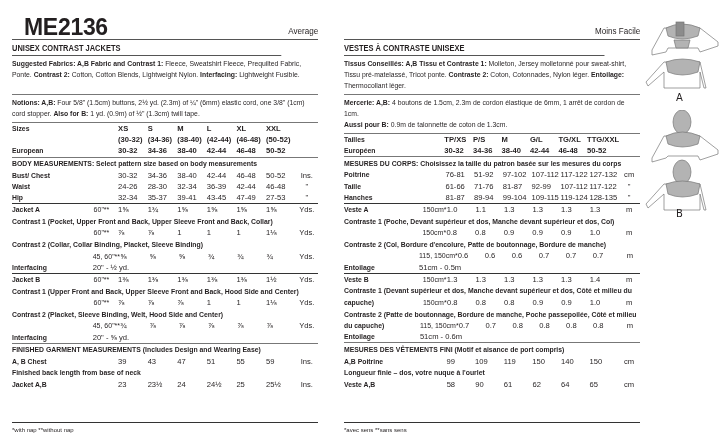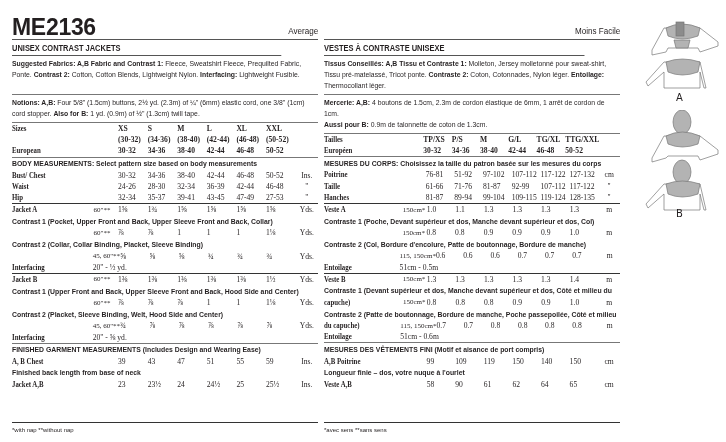--- a/index.html
+++ b/index.html
@@ -1,33 +1,33 @@
 <!DOCTYPE html>
 <html><head>
 <meta charset="utf-8">
 <style>
   * { box-sizing: border-box; margin: 0; padding: 0; }
   html, body { width: 726px; height: 442px; background: #ffffff; overflow: hidden; }
   body { font-family: "Liberation Sans", sans-serif; color: #231f20; position: relative; }
 
   .col { position: absolute; top: 0; }
   .col-en { left: 12px; width: 306px; }
-  .col-fr { left: 324px; width: 296px; }
+  .col-fr { left: 344px; width: 296px; }
 
   .head { position: relative; height: 40px; border-bottom: 1.2px solid #555; }
-  .code { position: absolute; left: 0; top: 14px; font-size: 23px; font-weight: bold; letter-spacing: -0.3px; }
+  .code { position: absolute; left: 12px; top: 14px; font-size: 23px; font-weight: bold; letter-spacing: -0.3px; }
   .level { position: absolute; right: 0; bottom: 3px; font-size: 9.5px; font-family: "Liberation Sans Narrow", "Liberation Sans", sans-serif; transform: scaleX(0.85); transform-origin: right bottom; }
 
   .title { font-size: 8.5px; font-weight: bold; padding: 3px 0 2px; border-bottom: 1px solid #555; transform: scaleX(0.88); transform-origin: left; white-space: nowrap; }
   .para { font-size: 7.6px; line-height: 11px; padding: 2px 0 3px; transform: scaleX(0.9); transform-origin: left; width: 111%; }
   .para b { font-weight: bold; }
   .rule { border-bottom: 1px solid #777; }
   .rule-dark { border-bottom: 1.3px solid #333; }
 
-  table { border-collapse: collapse; width: 100%; font-size: 7.6px; font-family: Liberation Serif, serif; }
+  table { border-collapse: collapse; width: 100%; font-size: 7.6px; }
   td { padding: 0; height: 11.2px; white-space: nowrap; vertical-align: middle; }
   .nm { font-weight: bold; width: 80px; transform: scaleX(0.9); transform-origin: left; }
   .w { width: 24px; font-size: 7px; }
   .v { width: 29px; }
   .u { width: 22px; text-align: center; }
   .sect { font-weight: bold; font-size: 7.8px; transform: scaleX(0.88); transform-origin: left; white-space: nowrap; height: 12px; display: flex; align-items: center; }
   .sz td { font-weight: bold; }
 
   .foot { position: absolute; top: 422px; left: 0; right: 0; border-top: 1.2px solid #333; padding-top: 4px; font-size: 6px; }
 

